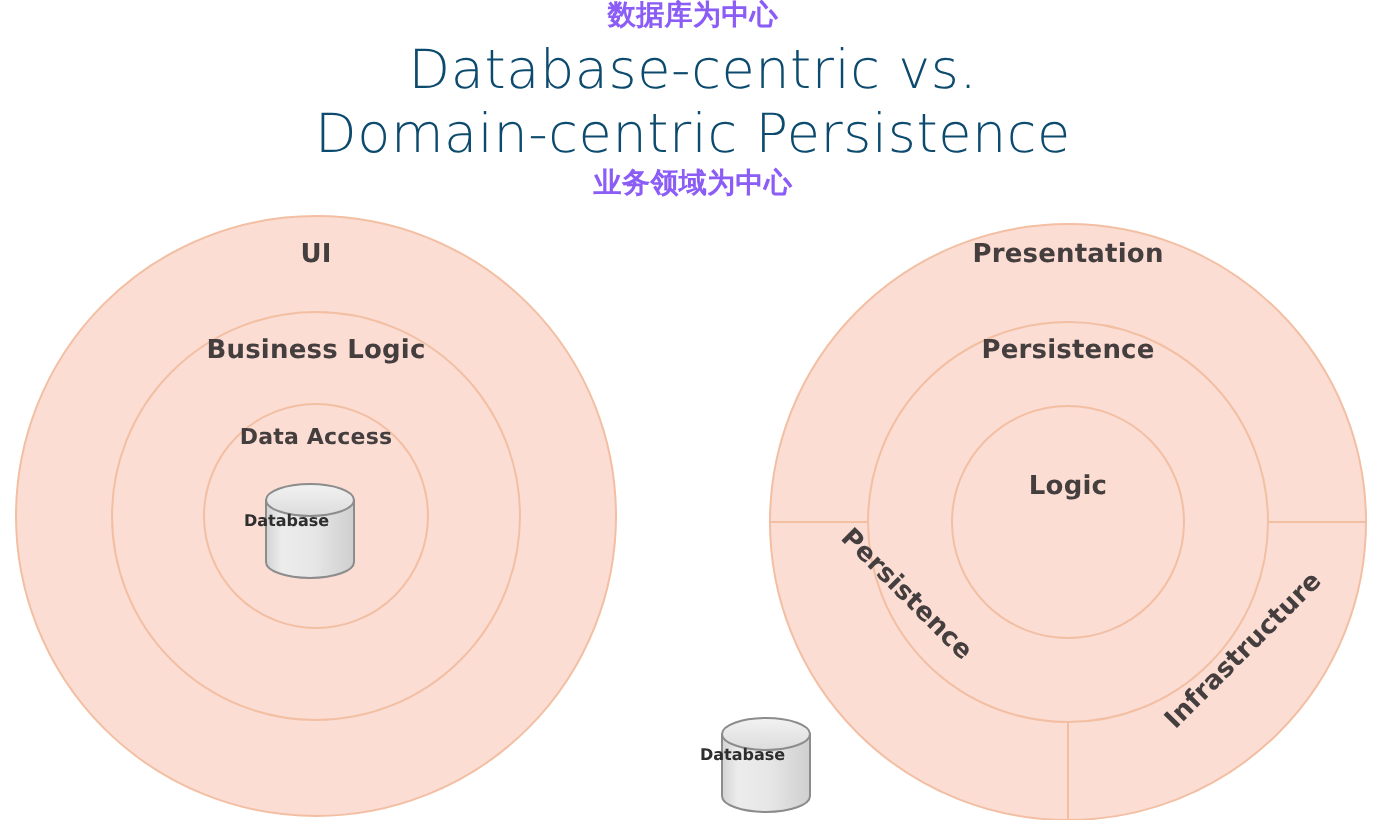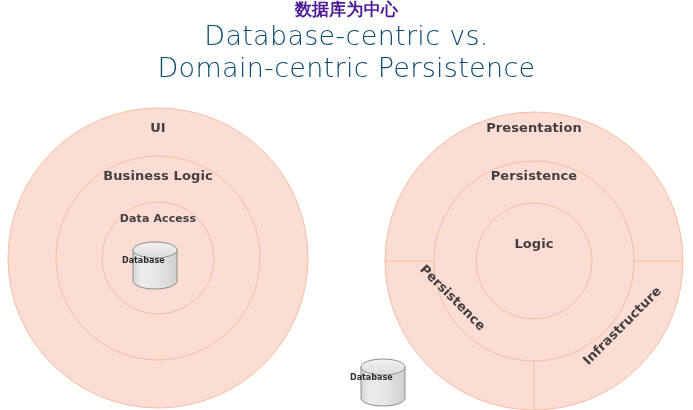--- a/index.html
+++ b/index.html
@@ -24,24 +24,24 @@
 
   
   .header-zone {
     position: absolute;
     left: 0; top: 0;
     width: 693px;
     height: 104px;
     text-align: center;
   }
   .cn-note {
-    font-family: Liberation Serif, serif;
-    font-size: 17px;
+    font-family: Liberation Mono, monospace;
+    font-size: 14px;
     font-weight: 700;
-    color: #4c1d95;
+    color: #8b5cf6;
     line-height: 15px;
     letter-spacing: 0.2px;
   }
   .cn-note-top {
     position: absolute;
     left: 0; top: 2px;
     width: 693px;
   }
   .cn-note-bottom {
     position: absolute;
@@ -150,20 +150,21 @@
 </svg>
 
 <div class="header-zone">
   <div class="cn-note cn-note-top">数据库为中心</div>
 
   <div class="main-title">
     <span class="tl-line">Database-centric vs.</span>
     <span class="tl-line">Domain-centric Persistence</span>
   </div>
 
+  <div class="cn-note cn-note-bottom">业务领域为中心</div>
 </div>
 
 <div class="ring-label lbl-ui">UI</div>
 <div class="ring-label lbl-bl">Business Logic</div>
 <div class="ring-label lbl-da">Data Access</div>
 
 <div class="db-label db-label-left">Database</div>
 
 <div class="ring-label lbl-pres">Presentation</div>
 <div class="ring-label lbl-app">Persistence</div>

